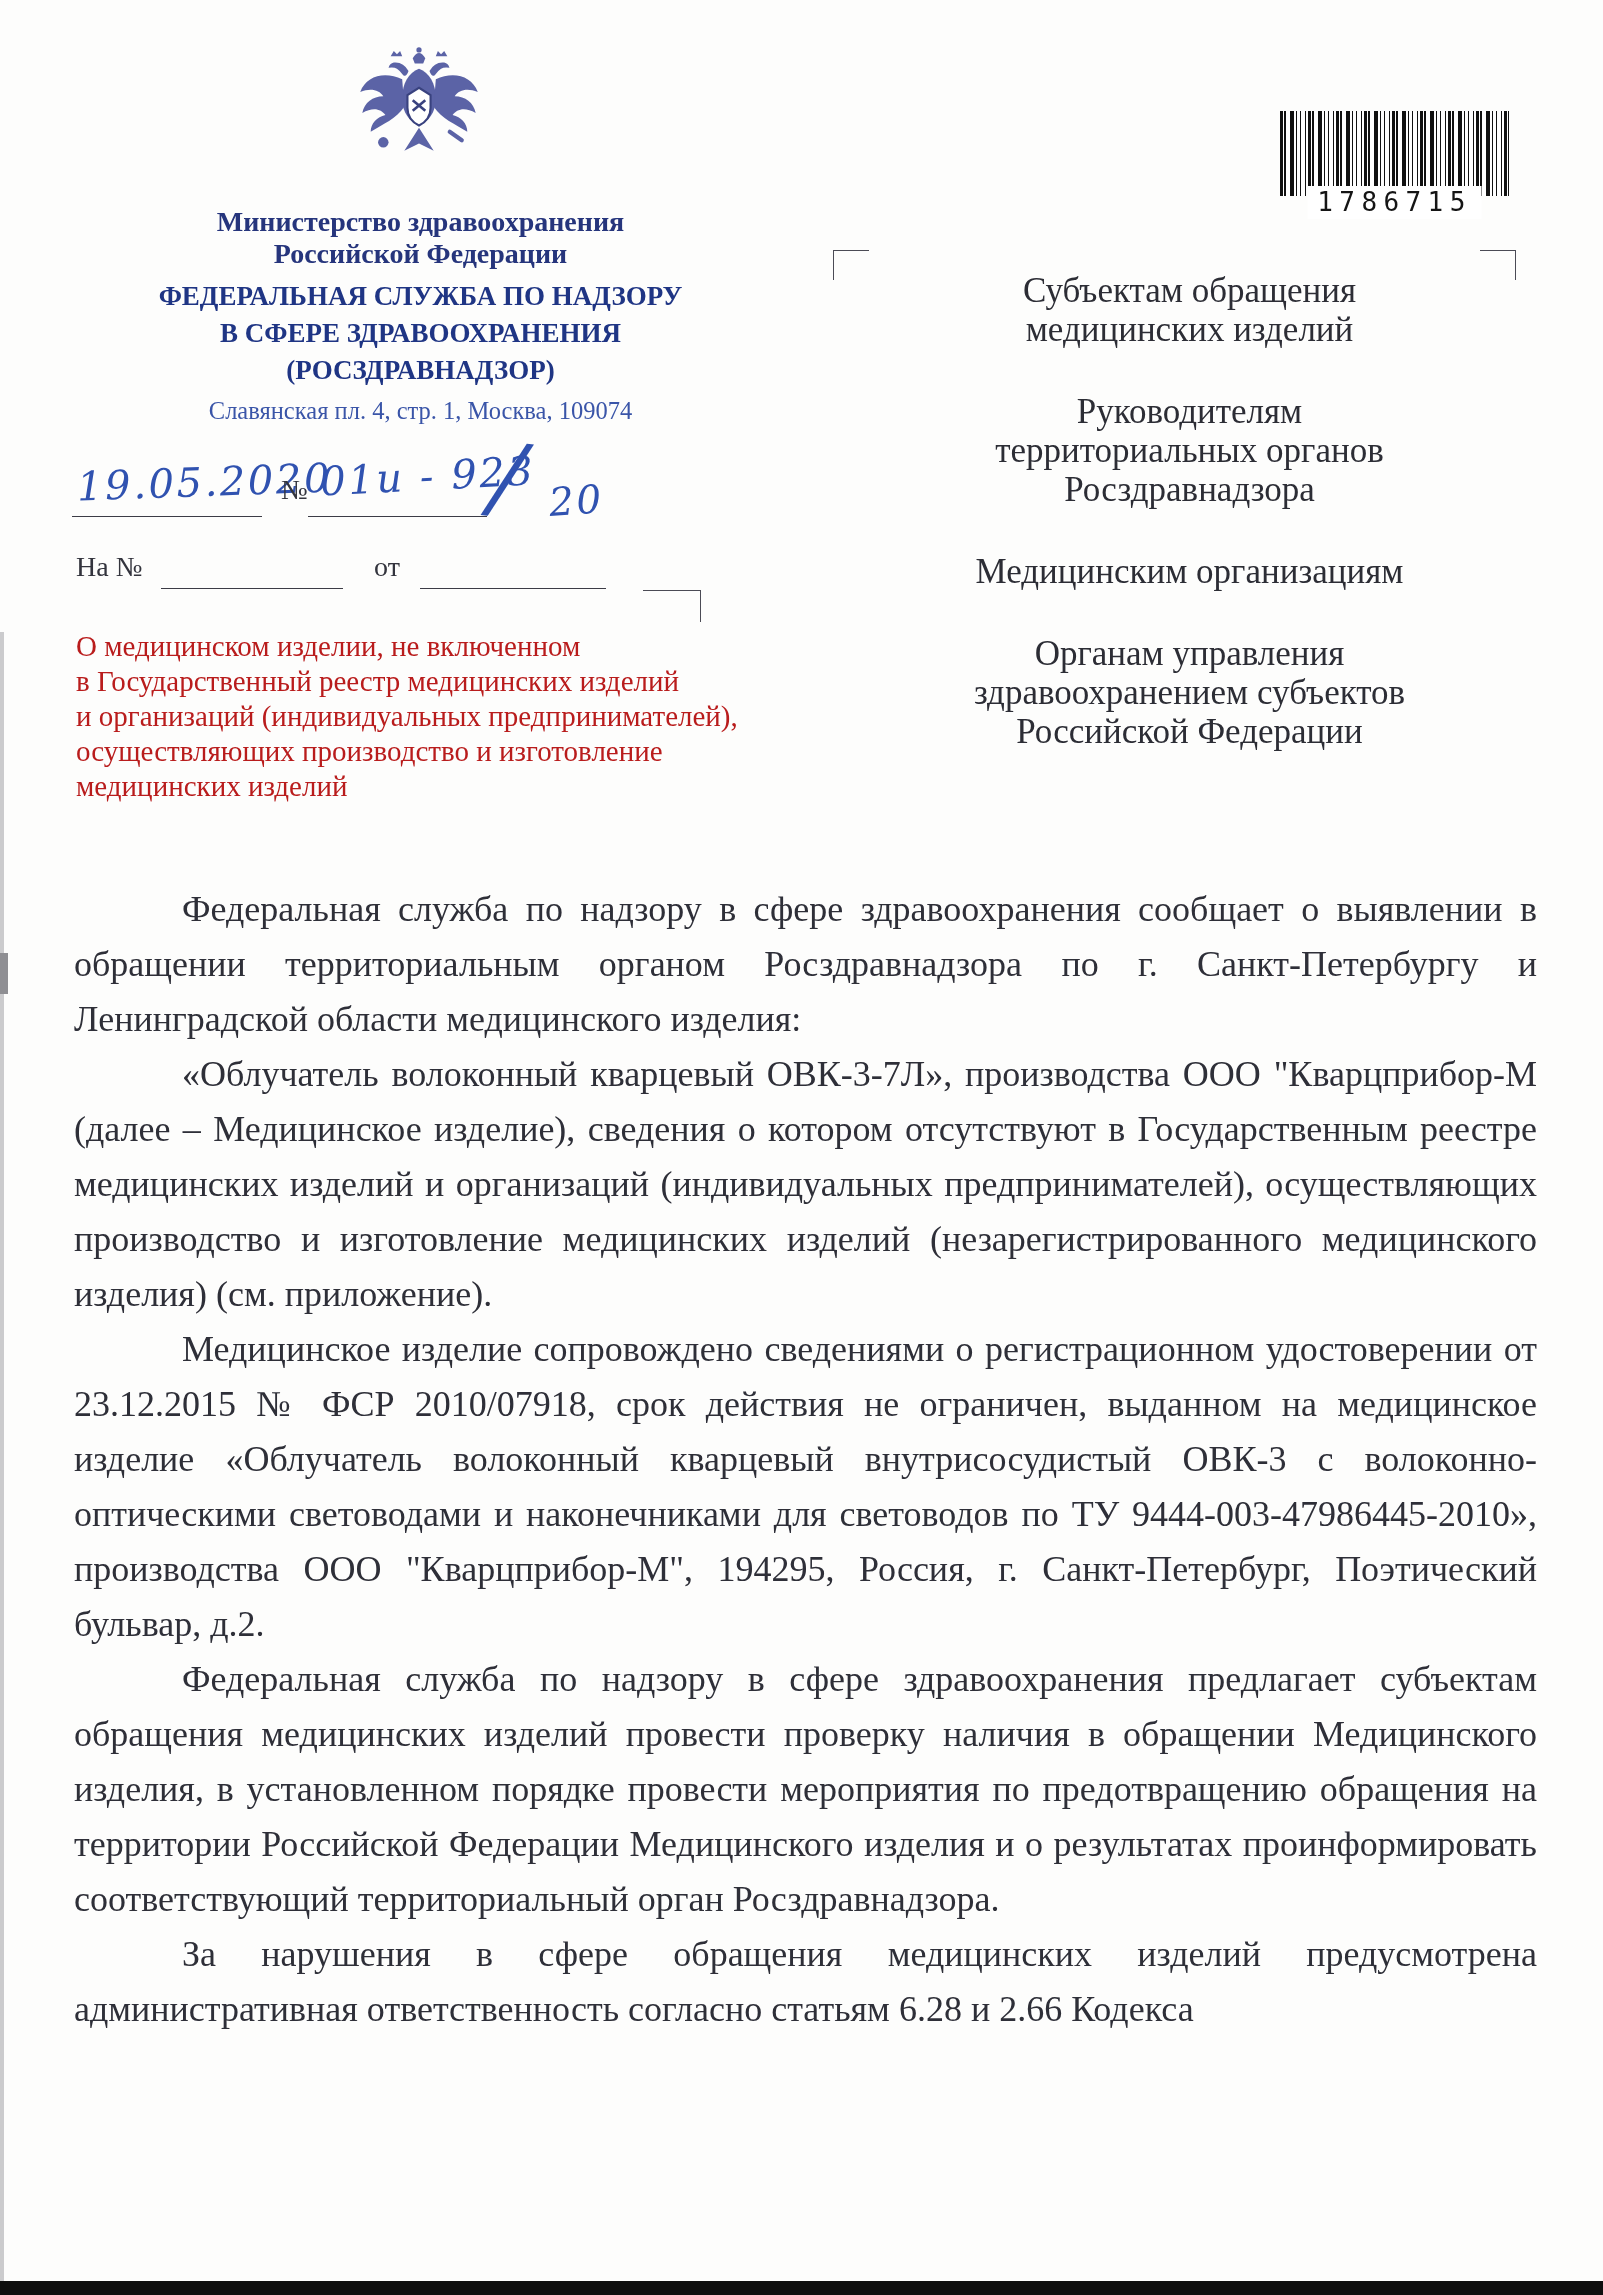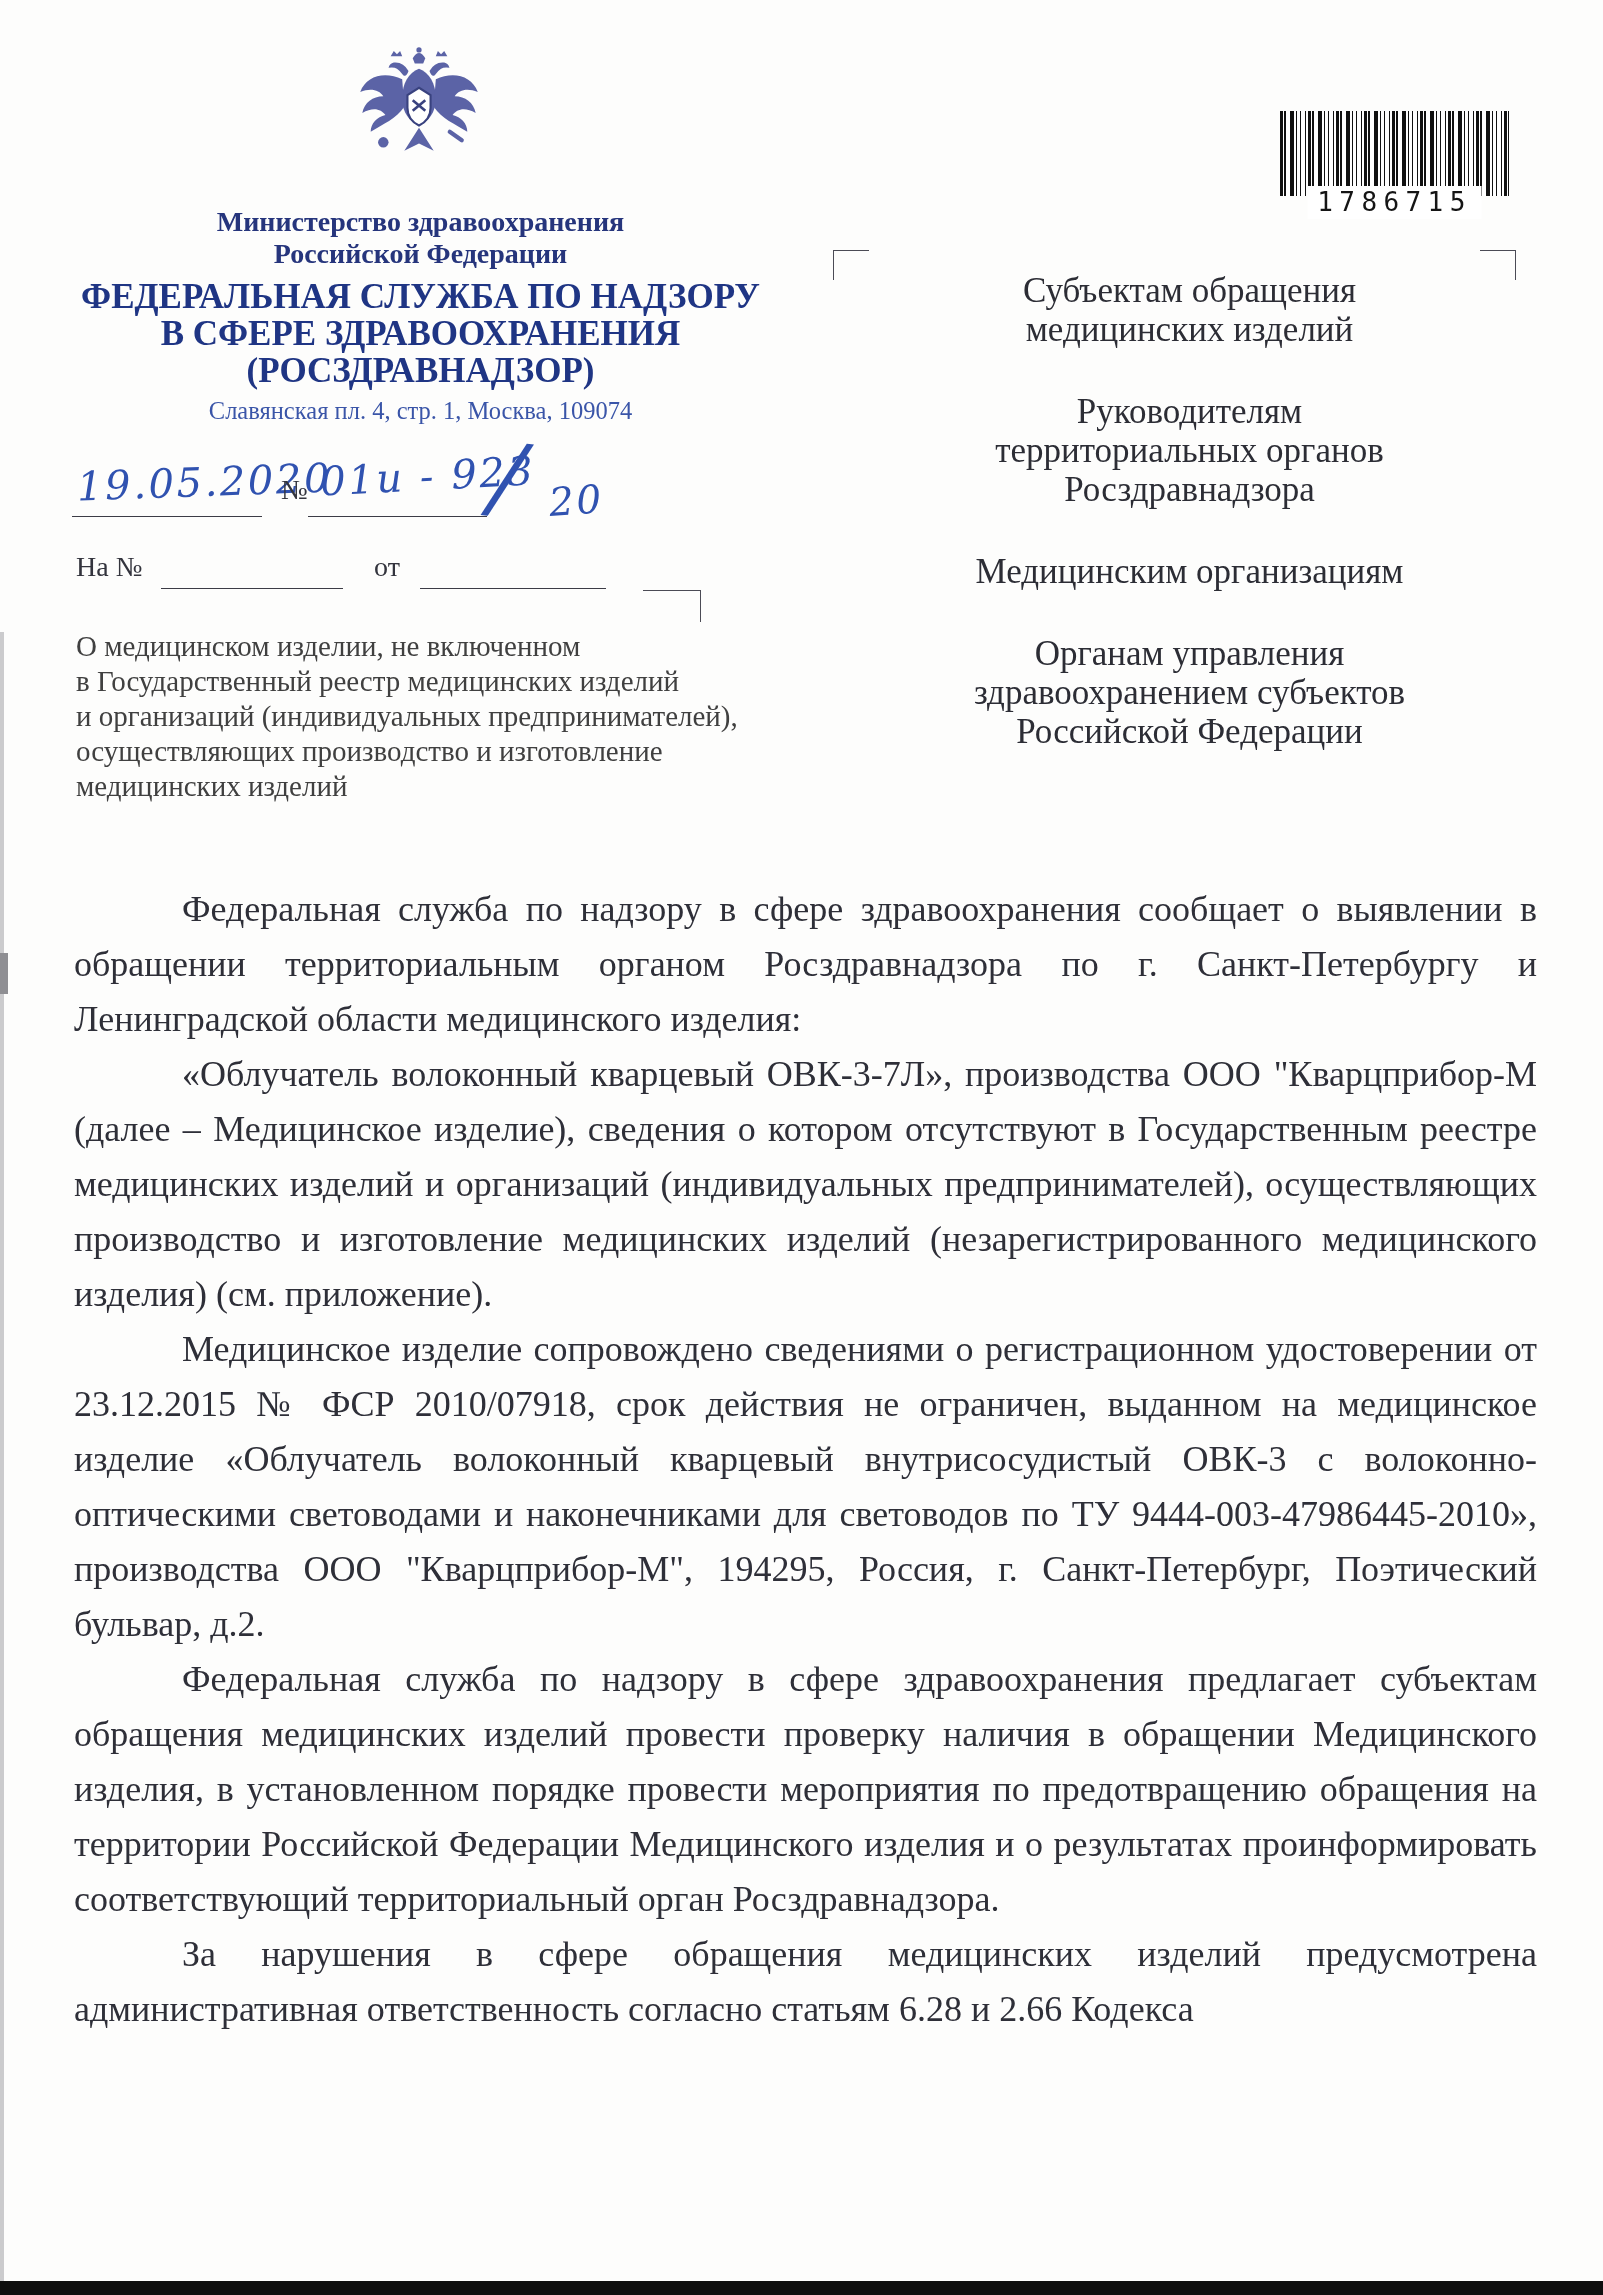--- a/index.html
+++ b/index.html
@@ -20,21 +20,21 @@
   
   .emblem { position:absolute; left:356px; top:34px; width:126px; height:139px; }
   .ministry {
     position:absolute; left:74px; top:206px; width:693px;
     text-align:center; white-space:pre-line;
     font-weight:bold; font-size:28px; line-height:32px; color:#26357c;
   }
   .service {
     position:absolute; left:74px; top:278px; width:693px;
     text-align:center; white-space:pre-line;
-    font-weight:bold; font-size:35px; line-height:37px; color:#1f3584;
+    font-weight:bold; font-size:27px; line-height:37px; color:#1f3584;
   }
   .lh-address, .lh-phone {
     position:absolute; left:74px; width:693px;
     text-align:center; font-size:24.5px; color:#3a55a8;
   }
   .lh-address { top:397px; }
   .lh-phone   { top:427px; }
 
   
   .barcode { position:absolute; left:1280px; top:111px; width:229px; height:116px; }
@@ -88,21 +88,21 @@
   
   .addressees { position:absolute; left:864px; top:271px; width:651px; text-align:center; }
   .addressee {
     white-space:pre-line; font-size:35px; line-height:39px;
     color:#2c2d35; margin:0 0 43px 0;text-align:center;
   }
 
   
   .subject {
     position:absolute; left:76px; top:629px; width:741px;
-    white-space:pre-line; font-size:29px; line-height:35px; color:#404040;
+    white-space:pre-line; font-size:29px; line-height:35px; color:#b91c1c;
   }
 
   
   .body-text { position:absolute; left:74px; top:882px; width:1463px; }
   .body-text p {
     margin:0; font-size:36px; line-height:55px;
     text-align:justify; text-indent:108px; color:#2e2f38;
   }
 </style>
 </head>

